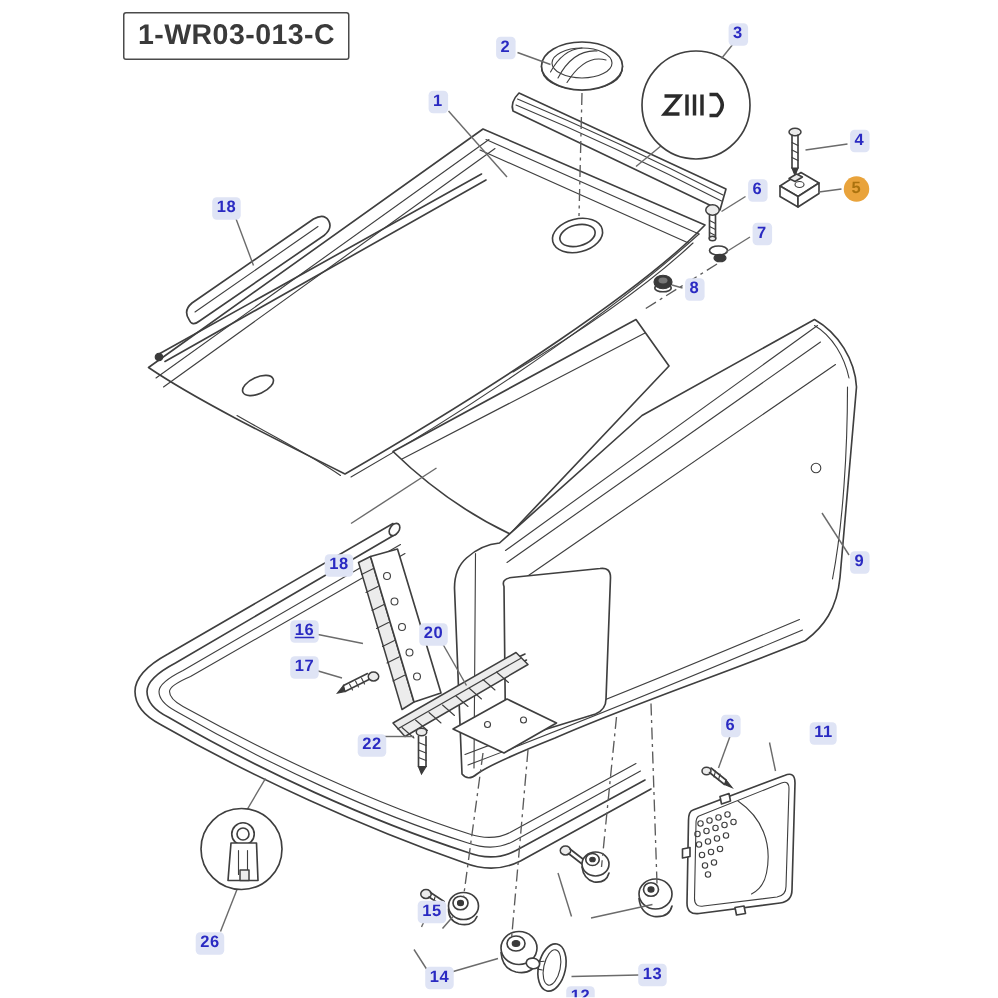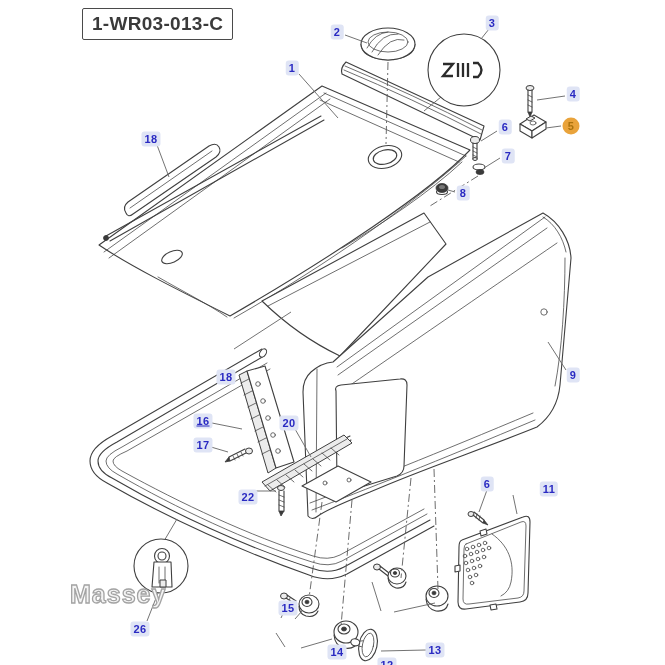--- a/index.html
+++ b/index.html
@@ -321,26 +321,25 @@
       <span class="callout" style="left: 573px; top: 94px;">4</span>
       <span class="callout highlight" style="left: 571px; top: 126px;">5</span>
       <span class="callout" style="left: 505px; top: 127px;">6</span>
       <span class="callout" style="left: 508px; top: 156px;">7</span>
       <span class="callout" style="left: 463px; top: 193px;">8</span>
       <span class="callout" style="left: 573px; top: 375px;">9</span>
       <span class="callout" style="left: 487px; top: 484px;">6</span>
       <span class="callout" style="left: 513px; top: 489px; margin-left: 36px;">11</span>
       <span class="callout" style="left: 387px; top: 617px; margin-top: 48px;">12</span>
       <span class="callout" style="left: 435px; top: 650px;">13</span>
-      <span class="callout" style="left: 293px; top: 652px; margin-left: 44px;">14</span>
+      <span class="callout" style="left: 293px; top: 652px;">14</span>
       <span class="callout" style="left: 288px; top: 608px;">15</span>
       <span class="callout" style="left: 203px; top: 421px; text-decoration: underline;">16</span>
       <span class="callout" style="left: 203px; top: 445px;">17</span>
       <span class="callout" style="left: 226px; top: 353px; margin-top: 24px;">18</span>
       <span class="callout" style="left: 151px; top: 139px;">18</span>
       <span class="callout" style="left: 289px; top: 423px;">20</span>
       <span class="callout" style="left: 140px; top: 629px;">26</span>
       <span class="callout" style="left: 248px; top: 467px; margin-top: 30px;">22</span>
     </div>
 
-  <div class="wm wm-top">Massey</div>
 
 </div>
 
 </body></html>

